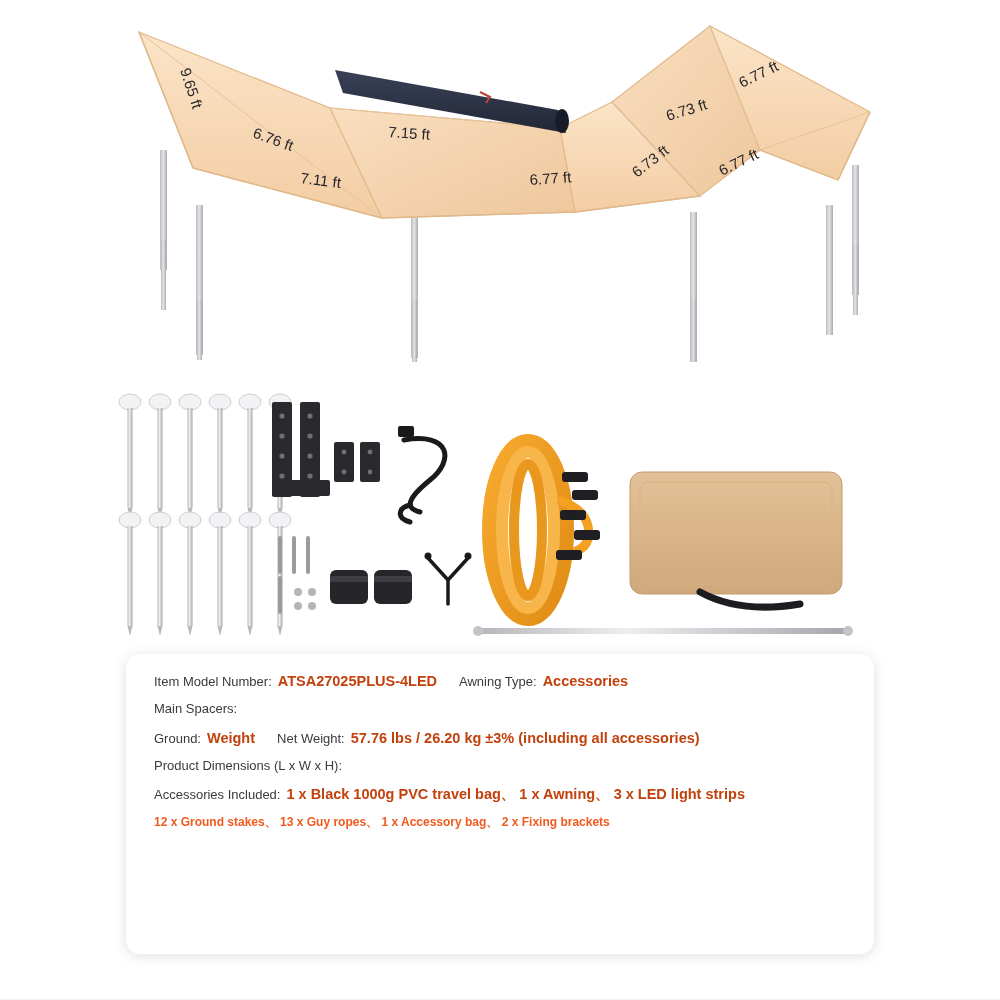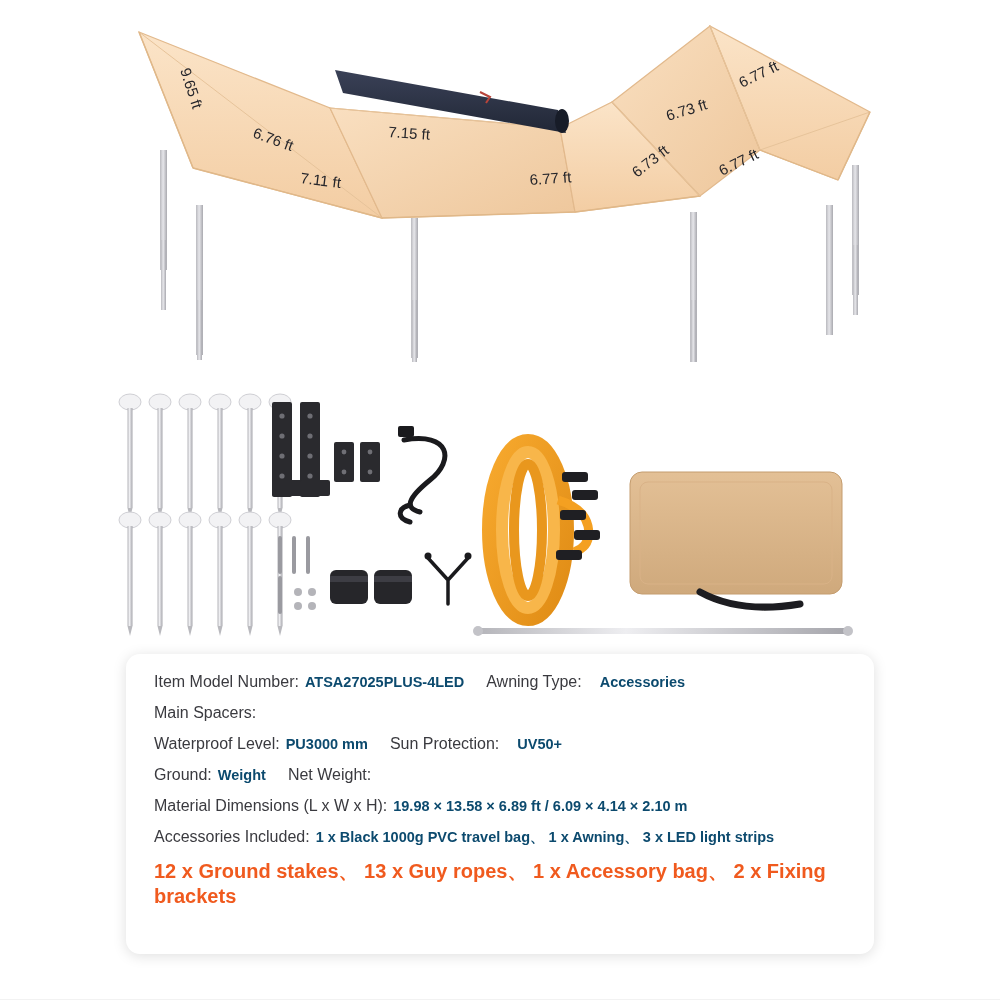--- a/index.html
+++ b/index.html
@@ -62,50 +62,49 @@
   }
   .spec-row {
     display: flex;
     align-items: baseline;
     margin-bottom: 11px;
     line-height: 1.25;
     flex-wrap: wrap;
   }
   .lbl {
     color: #3a3a3f;
-    font-size: 16px;
+    font-size: 13px;
     white-space: nowrap;
   }
   .val {
-    color: #0c4a6e;
+    color: #c2410c;
     font-size: 14.5px;
     font-weight: bold;
     margin-left: 6px;
     white-space: nowrap;
   }
   .val.wrapok { white-space: normal; text-align: center; }
   .gap-right {
     margin-left: auto;
   }
   .pair {
     display: flex;
     align-items: baseline;
   }
   .pair + .pair {
     margin-left: 22px;
-    gap: 12px;
   }
   .acc-cont {
     display: flex;
     align-items: baseline;
     flex-wrap: wrap;
   }
   .acc-line2, .acc-line3 {
     color: #f05a1e;
-    font-size: 20px;
+    font-size: 12px;
     font-weight: bold;
     margin-top: 0;
   }
   
   .page-edge {
     position: absolute;
     left: 0; bottom: 0; width: 1000px; height: 1px;
     background: #f2f2f2;
   }
 </style>
@@ -382,44 +381,34 @@
       <span class="pair gap-right">
         <span class="lbl">Awning Type:</span>
         <span class="val">Accessories</span>
       </span>
     </div>
 
     <div class="spec-row">
       <span class="lbl">Main Spacers:</span>
     </div>
 
-    <div class="spec-row">
-      <span class="pair">
-        <span class="lbl">Waterproof Level:</span>
-        <span class="val">PU3000 mm</span>
-      </span>
-      <span class="pair gap-right">
-        <span class="lbl">Sun Protection:</span>
-        <span class="val">UV50+</span>
-      </span>
-    </div>
 
     <div class="spec-row">
       <span class="pair">
         <span class="lbl">Ground:</span>
         <span class="val">Weight</span>
       </span>
       <span class="pair">
         <span class="lbl">Net Weight:</span>
+        <span class="val">57.76 lbs / 26.20 kg ±3% (including all accessories)</span>
       </span>
     </div>
 
     <div class="spec-row">
-      <span class="lbl">Material Dimensions (L x W x H):</span>
-      <span class="val">19.98 × 13.58 × 6.89 ft / 6.09 × 4.14 × 2.10 m</span>
+      <span class="lbl">Product Dimensions (L x W x H):</span>
     </div>
 
     <div class="spec-row acc-cont">
       <span class="lbl">Accessories Included:</span>
       <span class="val wrapok">1 x Black 1000g PVC travel bag、 1 x Awning、 3 x LED light strips</span>
     </div>
 
     <div class="acc-line2">12 x Ground stakes、 13 x Guy ropes、 1 x Accessory bag、 2 x Fixing brackets</div>
 
   </div>

